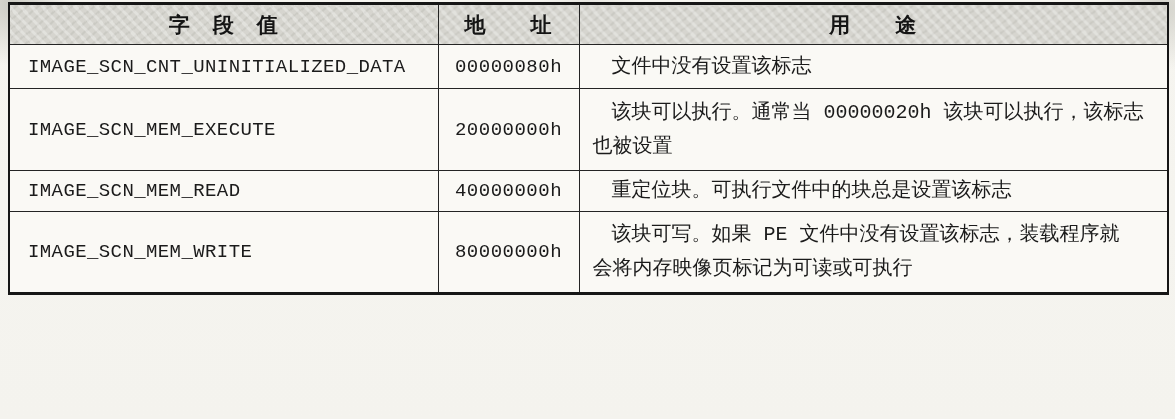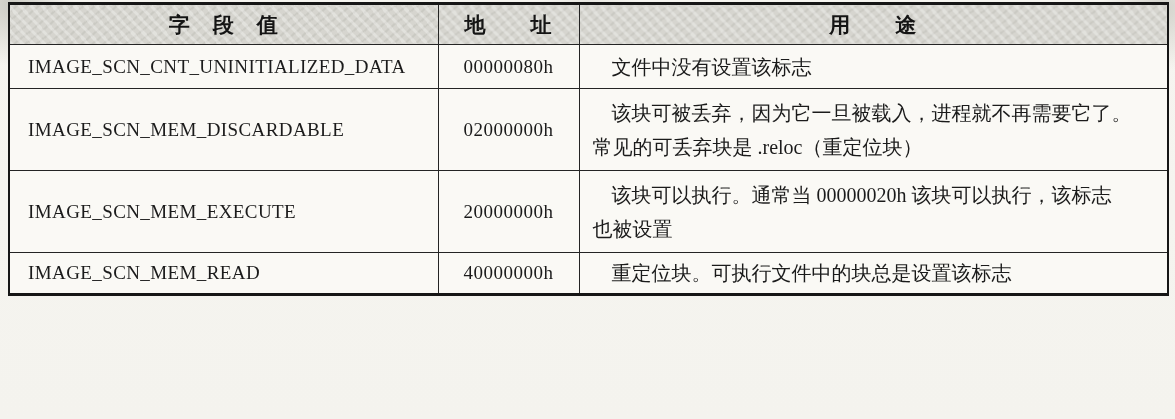--- a/index.html
+++ b/index.html
@@ -16,20 +16,21 @@
     background-color: #f5f4ef;
     background-image:
       radial-gradient(circle at 1% 1%, rgba(170,170,160,0.55) 0%, rgba(170,170,160,0) 5%),
       radial-gradient(circle at 99% 2%, rgba(170,170,160,0.45) 0%, rgba(170,170,160,0) 5%),
       radial-gradient(circle at 50% 0%, rgba(190,190,180,0.25) 0%, rgba(190,190,180,0) 7%),
       linear-gradient(#f6f5f0, #f4f3ee);
   }
   .scan-page {
     position: absolute;
     inset: 0;
+    font-family: Liberation Mono, monospace;
   }
   table.flags-table {
     position: absolute;
     left: 8px;
     top: 2px;
     width: 1159px;
     border-collapse: collapse;
     table-layout: fixed;
     border: 2px solid #161616;
     border-top-width: 3px;
@@ -97,31 +98,31 @@
         <th>用　　途</th>
       </tr>
     </thead>
     <tbody>
       <tr class="h44">
         <td class="field-cell">IMAGE_SCN_CNT_UNINITIALIZED_DATA</td>
         <td class="address-cell">00000080h</td>
         <td class="usage-cell">文件中没有设置该标志</td>
       </tr>
       <tr class="h82">
-        <td class="field-cell">IMAGE_SCN_MEM_DISCARDABLE</td>
-        <td class="address-cell">02000000h</td>
-        <td class="usage-cell">该块可被丢弃，因为它一旦被载入，进程就不再需要它了。
-常见的可丢弃块是 .reloc（重定位块）</td>
-      </tr>
-      <tr class="h82">
         <td class="field-cell">IMAGE_SCN_MEM_EXECUTE</td>
         <td class="address-cell">20000000h</td>
         <td class="usage-cell">该块可以执行。通常当 00000020h 该块可以执行，该标志
 也被设置</td>
       </tr>
       <tr class="h38">
         <td class="field-cell">IMAGE_SCN_MEM_READ</td>
         <td class="address-cell">40000000h</td>
         <td class="usage-cell">重定位块。可执行文件中的块总是设置该标志</td>
       </tr>
+      <tr class="h82">
+        <td class="field-cell">IMAGE_SCN_MEM_WRITE</td>
+        <td class="address-cell">80000000h</td>
+        <td class="usage-cell">该块可写。如果 PE 文件中没有设置该标志，装载程序就
+会将内存映像页标记为可读或可执行</td>
+      </tr>
     </tbody>
   </table>
 </div>
 
 </body></html>

